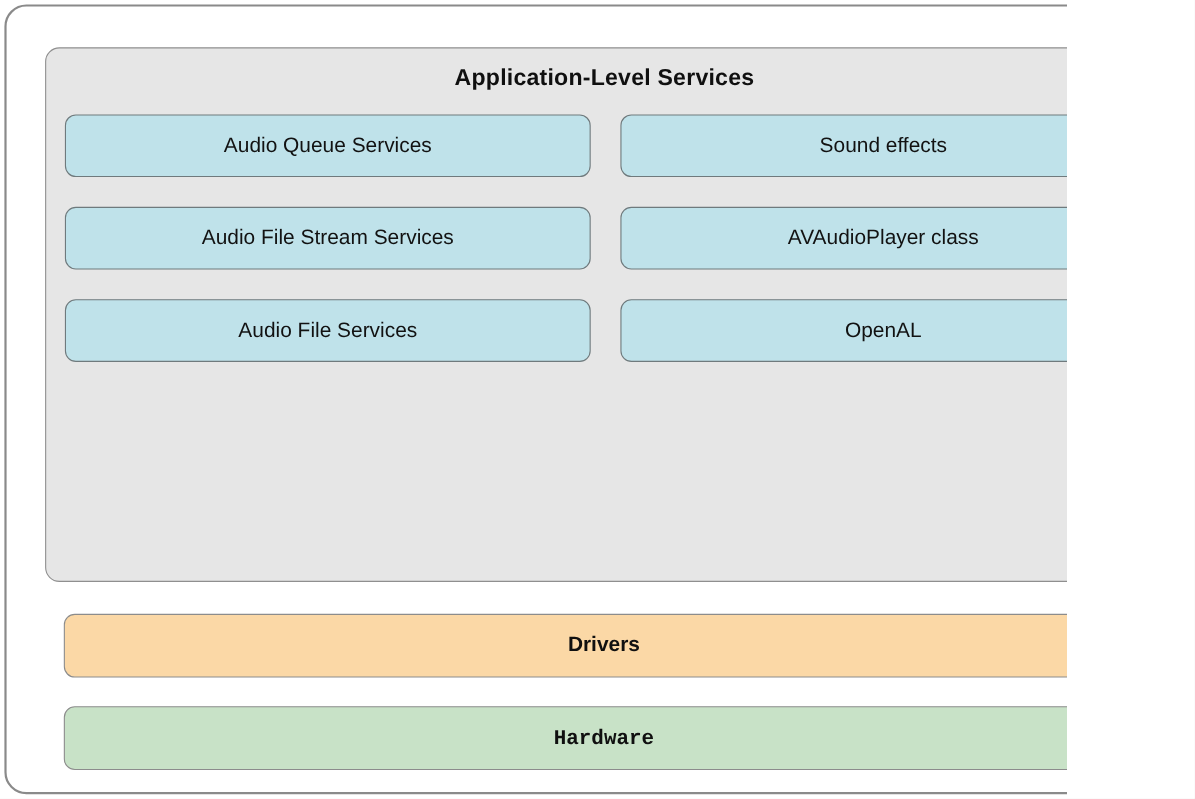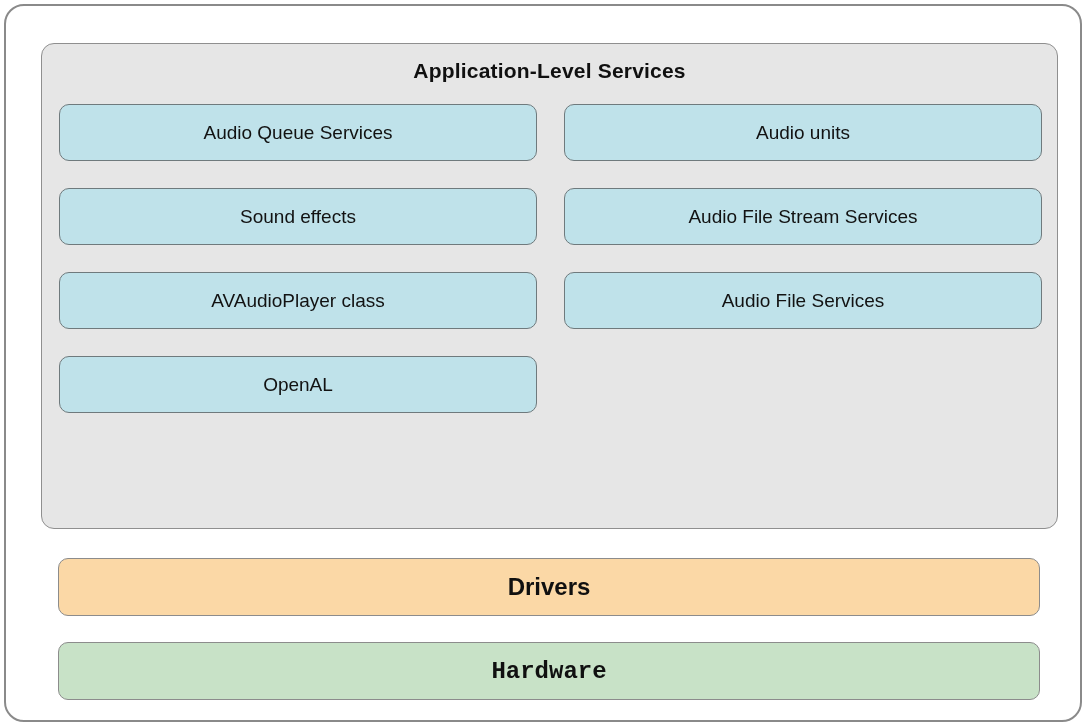--- a/index.html
+++ b/index.html
@@ -2,21 +2,21 @@
 <html><head>
 <meta charset="utf-8">
 <style>
   * { margin: 0; padding: 0; box-sizing: border-box; }
   html, body {
     background: #ffffff;
     font-family: "Liberation Sans", "DejaVu Sans", sans-serif;
   }
   .page {
     position: relative;
-    width: 1086px;
+    width: 970px;
     height: 726px;
     background: #ffffff;
     overflow: hidden;
   }
   .frame {
     position: absolute;
     left: 4px; top: 4px;
     width: 1078px; height: 718px;
     border: 2.5px solid #8a8a8a;
     border-radius: 20px;
@@ -77,40 +77,37 @@
     background: #fbd8a6;
     border: 1.5px solid #8c8c8c;
   }
   .hardware-layer {
     top: 636px;
     background: #c8e2c7;
     border: 1.5px solid #8c8c8c;
     font-family: Liberation Mono, monospace;
   }
   .bar-label {
-    font-size: 24px;
+    font-size: 19px;
     font-weight: bold;
     color: #101010;
   }
 </style>
 </head>
 <body>
 
 <div class="page">
   <div class="frame">
 
     <section class="app-layer">
       <h1 class="layer-title">Application-Level Services</h1>
 
       <div class="services-grid">
         <div class="service-box">
           <span class="service-label">Audio Queue Services</span>
-        </div>
-        <div class="service-box">
-          <span class="service-label">Audio units</span>
         </div>
         <div class="service-box">
           <span class="service-label">Sound effects</span>
         </div>
         <div class="service-box">
           <span class="service-label">Audio File Stream Services</span>
         </div>
         <div class="service-box">
           <span class="service-label">AVAudioPlayer class</span>
         </div>

